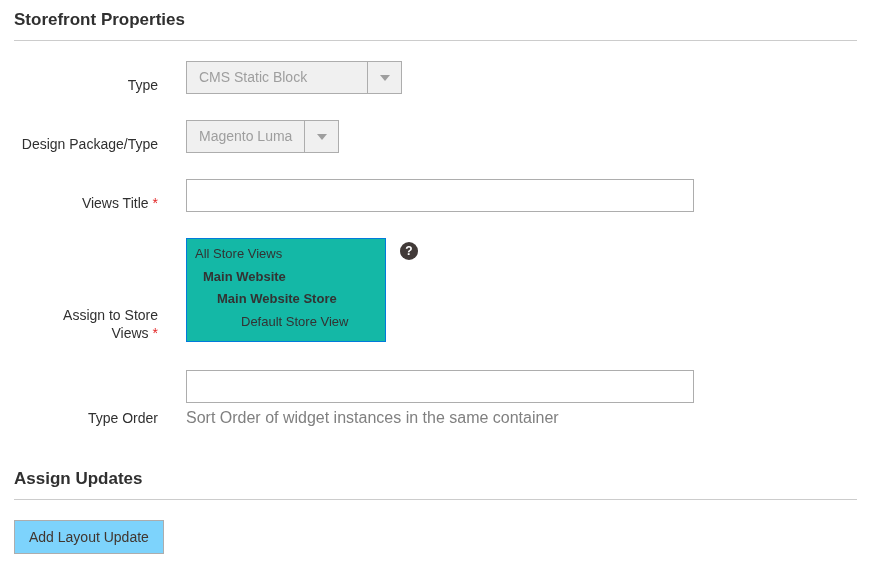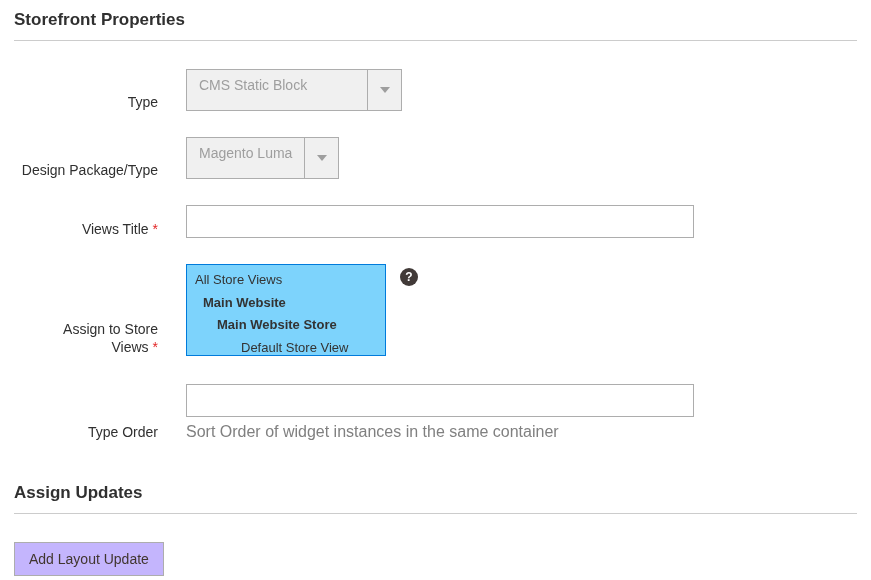--- a/index.html
+++ b/index.html
@@ -11,21 +11,21 @@
     color: #333;
     width: 871px;
     background: #fff;
   }
   .section-title {
     font-size: 17px;
     font-weight: 600;
     color: #303030;
     padding: 2px 0 10px 0;
     border-bottom: 1px solid #ccc;
-    margin-bottom: 28px;
+    margin-bottom: 20px;
   }
   .form-row {
     display: flex;
     align-items: flex-end;
     margin-bottom: 26px;
   }
   .label-col {
     width: 172px;
     text-align: right;
     padding-right: 28px;
@@ -38,21 +38,21 @@
     margin-left: 4px;
   }
   .field-col {
     flex: 1;
   }
   .disabled-select {
     display: inline-flex;
     align-items: stretch;
     border: 1px solid #adadad;
     background: #f0f0f0;
-    height: 42px;
+    height: 33px;
     color: #9e9e9e;
     cursor: default;
   }
   .disabled-select .ds-text {
     padding: 7px 12px;
     min-width: 180px;
   }
   .disabled-select.narrow .ds-text { min-width: 100px; }
   .disabled-select .ds-caret {
     width: 34px;
@@ -65,25 +65,25 @@
   .text-input {
     width: 508px;
     height: 33px;
     border: 1px solid #adadad;
     padding: 6px 10px;
     font-size: 14px;
     color: #303030;
   }
   .store-select {
     width: 200px;
-    height: 92px;
+    height: 104px;
     border: 1px solid #007bdb;
     font-size: 13px;
     overflow-y: scroll;
-    background: #7dd3fc;
+    background: #14b8a6;
     padding-top: 4px;
   }
   .store-opt { padding: 1px 8px 2px 8px; line-height: 1.5; }
   .store-opt.l1 { padding-left: 16px; font-weight: 600; }
   .store-opt.l2 { padding-left: 30px; font-weight: 600; }
   .store-opt.l3 { padding-left: 54px; font-weight: 400; }
   .help-icon {
     display: inline-flex;
     width: 18px; height: 18px;
     border-radius: 50%;
@@ -99,21 +99,21 @@
   }
   .field-note {
     font-size: 16px;
     color: #808080;
     margin-top: 6px;
   }
   .bottom-section { margin-top: 40px; }
   .btn {
     display: inline-block;
     border: 1px solid #adadad;
-    background: #c4b5fd;
+    background: #7dd3fc;
     color: #41362f;
     padding: 8px 14px;
     font-size: 14px;
     cursor: pointer;
   }
   .store-row { display: flex; align-items: flex-start; }
 </style>
 </head>
 <body>
 

